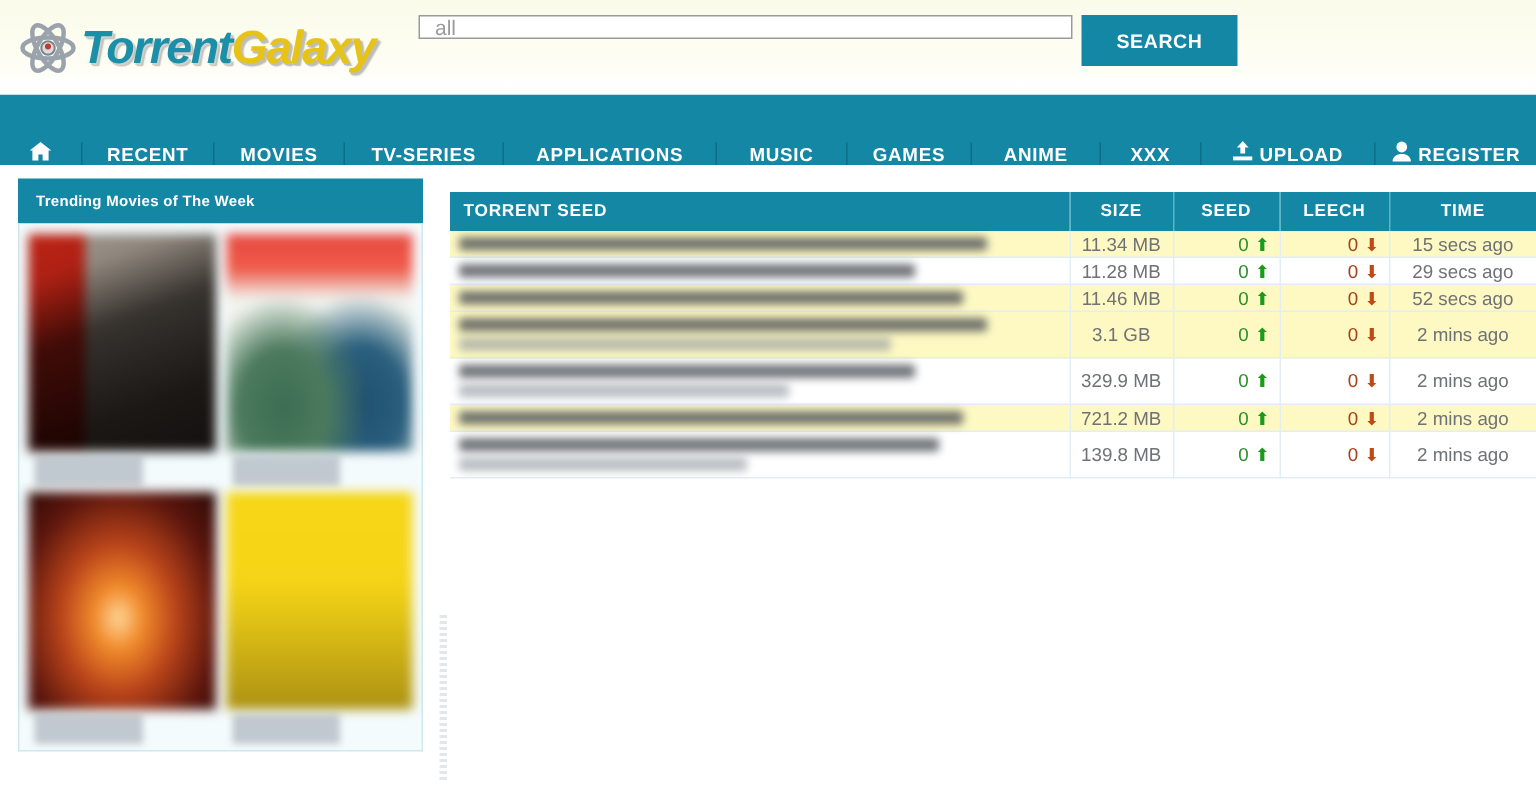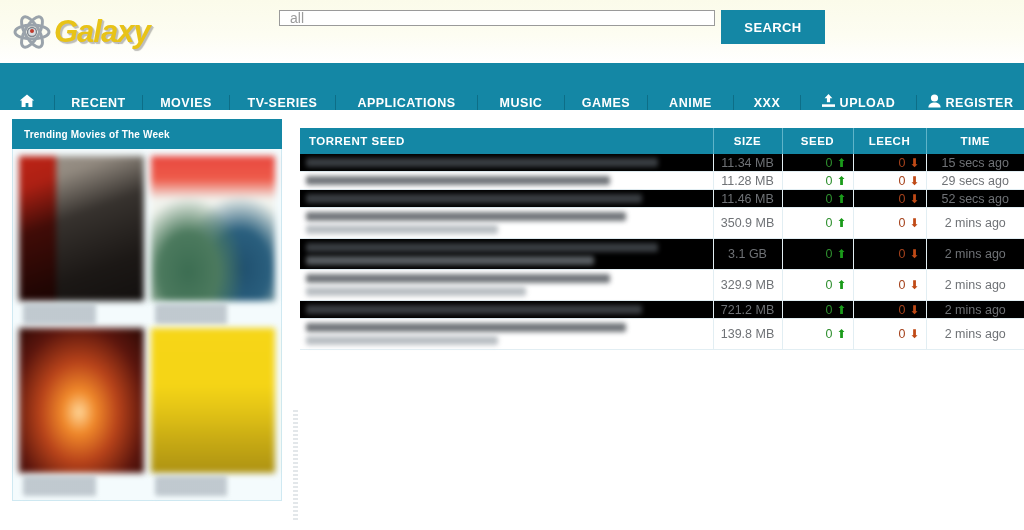--- a/index.html
+++ b/index.html
@@ -230,21 +230,21 @@
     padding-left: 9px;
   }
   #results-table thead th:last-child { border-right: none; }
   .col-name  { width: 413px; }
   .col-size  { width: 69px; }
   .col-seed  { width: 71px; }
   .col-leech { width: 73px; }
   .col-time  { width: 98px; }
 
   #results-table tbody tr { background: #ffffff; }
-  #results-table tbody tr.alt { background: #000000; }
+  #results-table tbody tr.alt { background: #fef9c3; }
   #results-table tbody td {
     border-bottom: 1px solid #e2eef3;
     border-right: 1px solid #e2eef3;
     color: #6f7276;
     vertical-align: middle;
     padding: 0 6px;
   }
   #results-table tbody td:last-child { border-right: none; }
   .td-size, .td-time { text-align: center; font-size: 12.5px; }
   .td-seed, .td-leech { text-align: right; padding-right: 10px; white-space: nowrap; }
@@ -282,20 +282,21 @@
   <div id="logo">
     <span id="logo-atom">
       <svg width="40" height="40" viewBox="0 0 40 40">
         <ellipse cx="20" cy="20" rx="17" ry="7" fill="none" stroke="#9aa3ab" stroke-width="3"></ellipse>
         <ellipse cx="20" cy="20" rx="17" ry="7" fill="none" stroke="#9aa3ab" stroke-width="3" transform="rotate(60 20 20)"></ellipse>
         <ellipse cx="20" cy="20" rx="17" ry="7" fill="none" stroke="#9aa3ab" stroke-width="3" transform="rotate(120 20 20)"></ellipse>
         <circle cx="20" cy="20" r="4.5" fill="#d9dde1" stroke="#7e868e" stroke-width="1.4"></circle>
         <circle cx="20" cy="19" r="2" fill="#c0392b"></circle>
       </svg>
     </span>
+    <span class="logo-word logo-torrent">Torrent</span>
       <span class="logo-word logo-galaxy">Galaxy</span>
   </div>
 
   <div id="search-wrap">
     <input id="search-input" type="text" value="all" style="">
     <button id="search-button">SEARCH</button>
   </div>
 </div>
 
 <div id="nav">
@@ -420,64 +421,54 @@
           </tr>
           <tr class="alt">
             <td class="td-name">
               <div class="blur-line" style="width: 84%; margin-left: 0px;"></div>
             </td>
             <td class="td-size">11.46 MB</td>
             <td class="td-seed"><span class="seed-num">0</span><span class="arrow arrow-up">⬆</span></td>
             <td class="td-leech"><span class="leech-num">0</span><span class="arrow arrow-down">⬇</span></td>
             <td class="td-time">52 secs ago</td>
           </tr>
+          <tr class="alt">
+            <td class="td-name">
+              <div class="blur-line" style="width: 88%; margin-left: 0px;"></div>
+              <div class="blur-line light" style="width: 72%; margin-left: 0px;"></div>
+            </td>
+            <td class="td-size">3.1 GB</td>
+            <td class="td-seed"><span class="seed-num">0</span><span class="arrow arrow-up">⬆</span></td>
+            <td class="td-leech"><span class="leech-num">0</span><span class="arrow arrow-down">⬇</span></td>
+            <td class="td-time">2 mins ago</td>
+          </tr>
+          <tr>
+            <td class="td-name">
+              <div class="blur-line" style="width: 76%; margin-left: 0px;"></div>
+              <div class="blur-line light" style="width: 55%; margin-left: 0px;"></div>
+            </td>
+            <td class="td-size">329.9 MB</td>
+            <td class="td-seed"><span class="seed-num">0</span><span class="arrow arrow-up">⬆</span></td>
+            <td class="td-leech"><span class="leech-num">0</span><span class="arrow arrow-down">⬇</span></td>
+            <td class="td-time">2 mins ago</td>
+          </tr>
+          <tr class="alt">
+            <td class="td-name">
+              <div class="blur-line" style="width: 84%; margin-left: 0px;"></div>
+            </td>
+            <td class="td-size">721.2 MB</td>
+            <td class="td-seed"><span class="seed-num">0</span><span class="arrow arrow-up">⬆</span></td>
+            <td class="td-leech"><span class="leech-num">0</span><span class="arrow arrow-down">⬇</span></td>
+            <td class="td-time">2 mins ago</td>
+          </tr>
           <tr>
             <td class="td-name">
               <div class="blur-line" style="width: 80%; margin-left: 0px;"></div>
               <div class="blur-line light" style="width: 48%; margin-left: 0px;"></div>
             </td>
-            <td class="td-size">350.9 MB</td>
-            <td class="td-seed"><span class="seed-num">0</span><span class="arrow arrow-up">⬆</span></td>
-            <td class="td-leech"><span class="leech-num">0</span><span class="arrow arrow-down">⬇</span></td>
-            <td class="td-time">2 mins ago</td>
-          </tr>
-          <tr class="alt">
-            <td class="td-name">
-              <div class="blur-line" style="width: 88%; margin-left: 0px;"></div>
-              <div class="blur-line light" style="width: 72%; margin-left: 0px;"></div>
-            </td>
-            <td class="td-size">3.1 GB</td>
-            <td class="td-seed"><span class="seed-num">0</span><span class="arrow arrow-up">⬆</span></td>
-            <td class="td-leech"><span class="leech-num">0</span><span class="arrow arrow-down">⬇</span></td>
-            <td class="td-time">2 mins ago</td>
-          </tr>
-          <tr>
-            <td class="td-name">
-              <div class="blur-line" style="width: 76%; margin-left: 0px;"></div>
-              <div class="blur-line light" style="width: 55%; margin-left: 0px;"></div>
-            </td>
-            <td class="td-size">329.9 MB</td>
-            <td class="td-seed"><span class="seed-num">0</span><span class="arrow arrow-up">⬆</span></td>
-            <td class="td-leech"><span class="leech-num">0</span><span class="arrow arrow-down">⬇</span></td>
-            <td class="td-time">2 mins ago</td>
-          </tr>
-          <tr class="alt">
-            <td class="td-name">
-              <div class="blur-line" style="width: 84%; margin-left: 0px;"></div>
-            </td>
-            <td class="td-size">721.2 MB</td>
-            <td class="td-seed"><span class="seed-num">0</span><span class="arrow arrow-up">⬆</span></td>
-            <td class="td-leech"><span class="leech-num">0</span><span class="arrow arrow-down">⬇</span></td>
-            <td class="td-time">2 mins ago</td>
-          </tr>
-          <tr>
-            <td class="td-name">
-              <div class="blur-line" style="width: 80%; margin-left: 0px;"></div>
-              <div class="blur-line light" style="width: 48%; margin-left: 0px;"></div>
-            </td>
             <td class="td-size">139.8 MB</td>
             <td class="td-seed"><span class="seed-num">0</span><span class="arrow arrow-up">⬆</span></td>
             <td class="td-leech"><span class="leech-num">0</span><span class="arrow arrow-down">⬇</span></td>
             <td class="td-time">2 mins ago</td>
           </tr>
         </tbody>
     </table>
 
     <div id="left-gutter"></div>
   </div>

